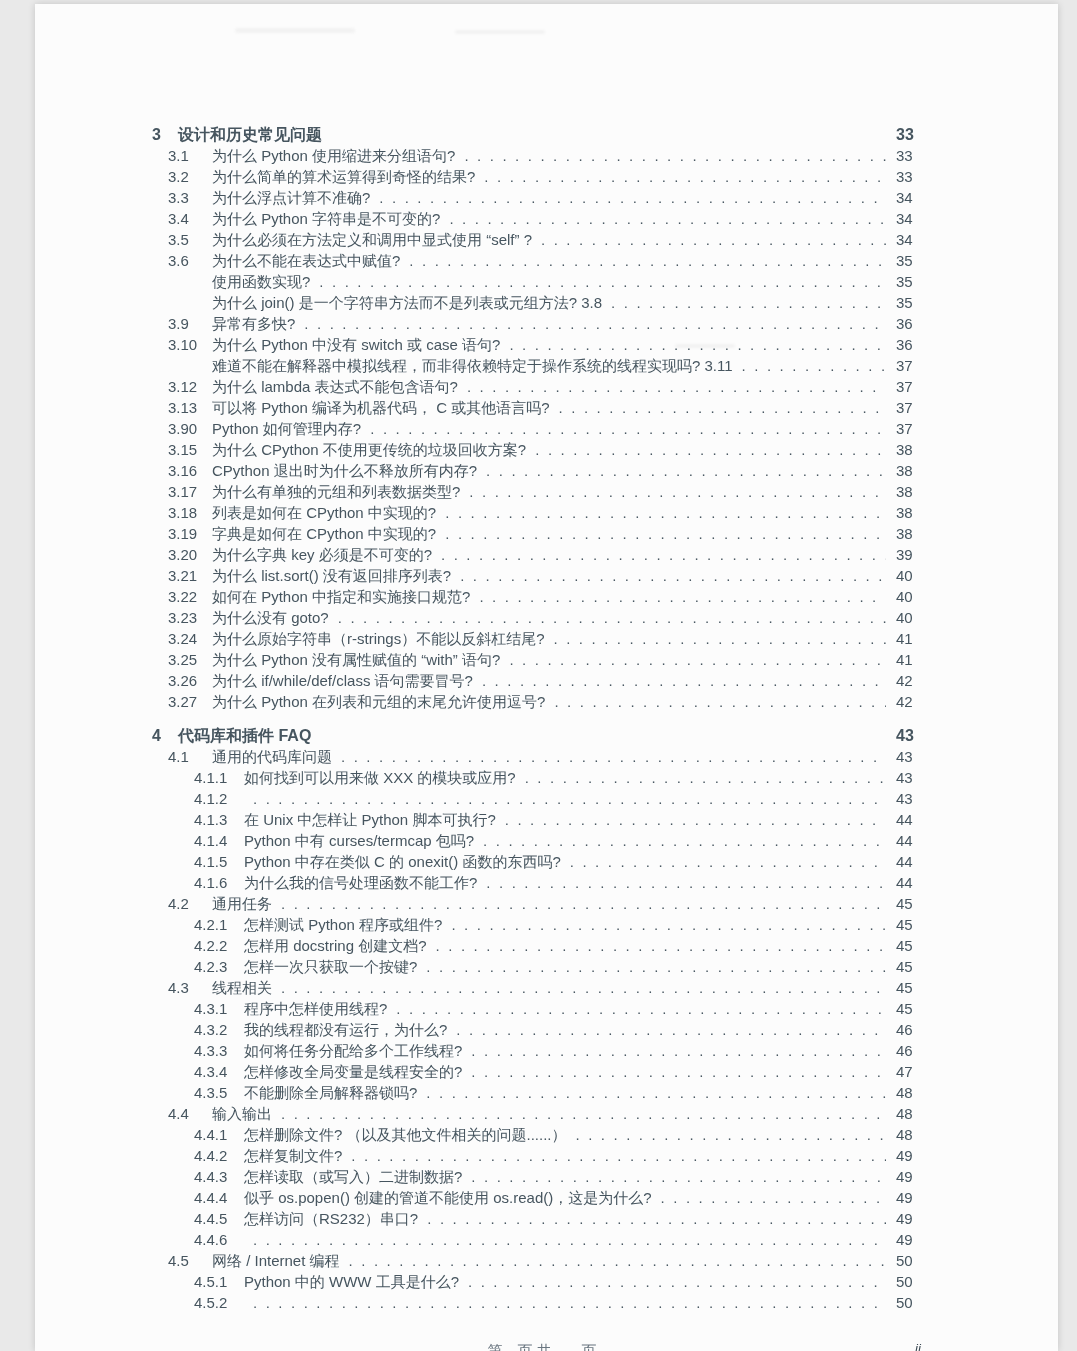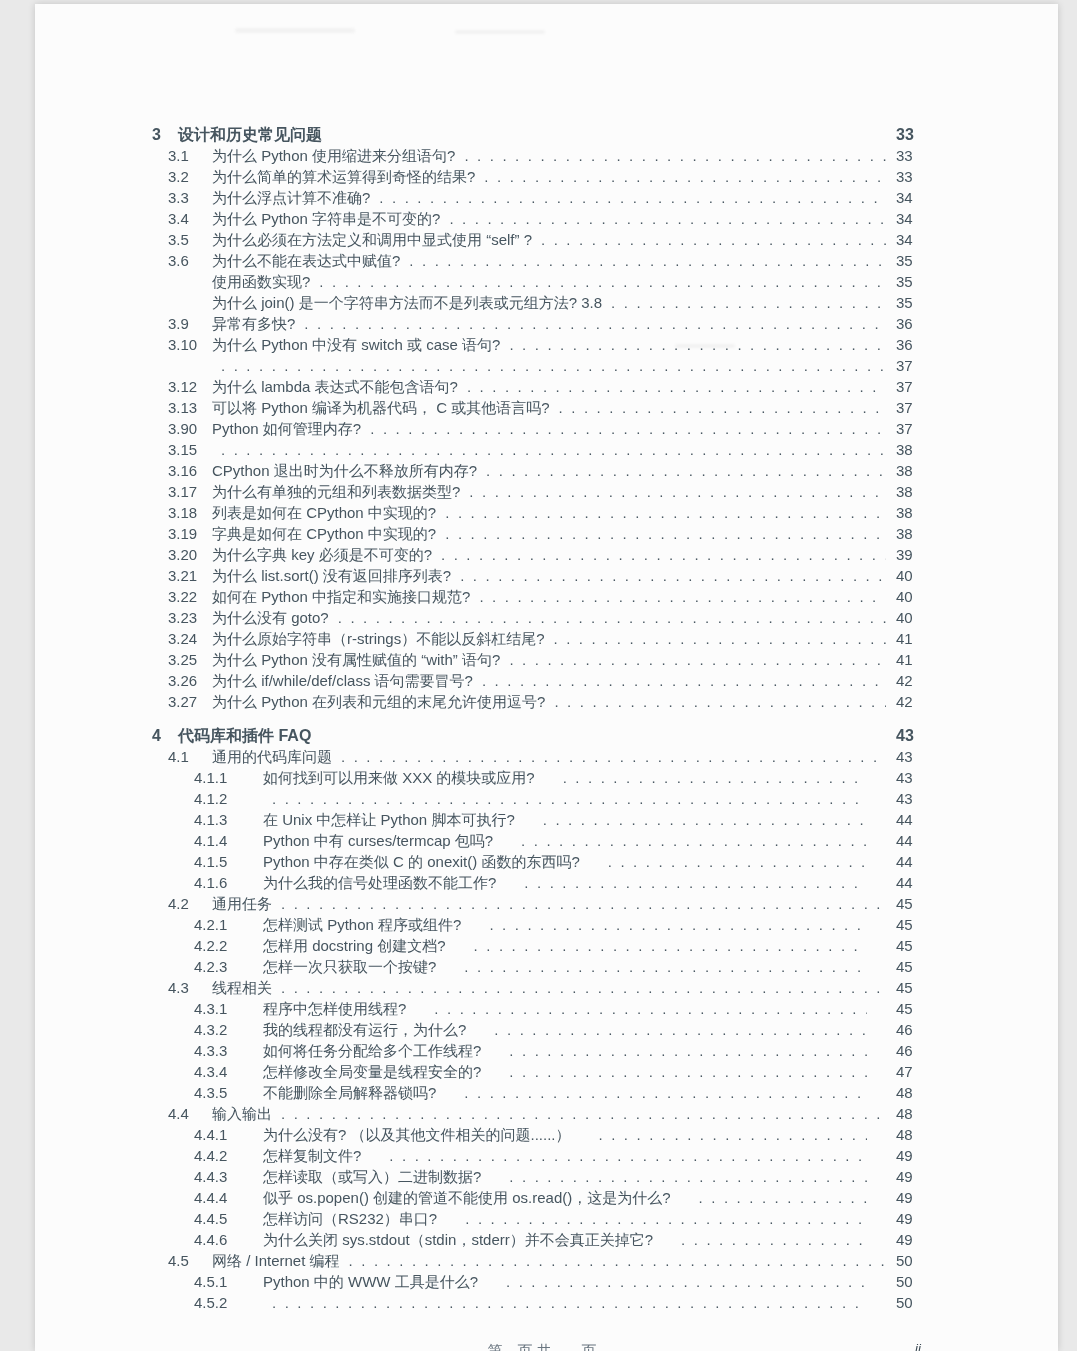--- a/index.html
+++ b/index.html
@@ -27,21 +27,21 @@
     display:flex; align-items:baseline;
     line-height:21px; height:21px;
     white-space:nowrap; overflow:hidden;
   }
   .row .num { flex:0 0 auto; }
   .row .ttl { flex:0 0 auto; }
   .heading { font-weight:bold; font-size:16px; }
   .heading .num { width:26px; }
   .lvl1 { padding-left:16px; }
   .lvl1 .num { width:44px; }
-  .lvl2 { padding-left:42px;gap:19px; }
+  .lvl2 { padding-left:42px; }
   .lvl2 .num { width:50px; }
   .sec + .sec { margin-top:13px; }
   .leader {
     flex:1 1 auto; overflow:hidden;
     letter-spacing:8.5px;
     margin:0 10px 0 9px;
     color:#4a5963;
   }
   .nodots .leader, .heading .leader { visibility:hidden; }
   .pg { flex:0 0 36px; }
@@ -128,20 +128,21 @@
           <span class="pg">36</span>
         </div>
         <div class="row lvl1">
           <span class="num">3.10</span>
           <span class="ttl">为什么 Python 中没有 switch 或 case 语句?</span>
           <span class="leader">........................................................................................................................</span>
           <span class="pg">36</span>
         </div>
         <div class="row lvl1">
           <span class="num"></span>
+          <span class="ttl">难道不能在解释器中模拟线程，而非得依赖特定于操作系统的线程实现吗? 3.11</span>
           <span class="leader">........................................................................................................................</span>
           <span class="pg">37</span>
         </div>
         <div class="row lvl1">
           <span class="num">3.12</span>
           <span class="ttl">为什么 lambda 表达式不能包含语句?</span>
           <span class="leader">........................................................................................................................</span>
           <span class="pg">37</span>
         </div>
         <div class="row lvl1">
@@ -151,20 +152,21 @@
           <span class="pg">37</span>
         </div>
         <div class="row lvl1">
           <span class="num">3.90</span>
           <span class="ttl">Python 如何管理内存?</span>
           <span class="leader">........................................................................................................................</span>
           <span class="pg">37</span>
         </div>
         <div class="row lvl1">
           <span class="num">3.15</span>
+          <span class="ttl">为什么 CPython 不使用更传统的垃圾回收方案?</span>
           <span class="leader">........................................................................................................................</span>
           <span class="pg">38</span>
         </div>
         <div class="row lvl1">
           <span class="num">3.16</span>
           <span class="ttl">CPython 退出时为什么不释放所有内存?</span>
           <span class="leader">........................................................................................................................</span>
           <span class="pg">38</span>
         </div>
         <div class="row lvl1">
@@ -343,21 +345,21 @@
           <span class="pg">48</span>
         </div>
         <div class="row lvl1">
           <span class="num">4.4</span>
           <span class="ttl">输入输出</span>
           <span class="leader">........................................................................................................................</span>
           <span class="pg">48</span>
         </div>
         <div class="row lvl2">
           <span class="num">4.4.1</span>
-          <span class="ttl">为什么没有? （以及其他文件相关的问题......）</span>
+          <span class="ttl">怎样删除文件? （以及其他文件相关的问题......）</span>
           <span class="leader">........................................................................................................................</span>
           <span class="pg">48</span>
         </div>
         <div class="row lvl2">
           <span class="num">4.4.2</span>
           <span class="ttl">怎样复制文件?</span>
           <span class="leader">........................................................................................................................</span>
           <span class="pg">49</span>
         </div>
         <div class="row lvl2">
@@ -373,21 +375,20 @@
           <span class="pg">49</span>
         </div>
         <div class="row lvl2">
           <span class="num">4.4.5</span>
           <span class="ttl">怎样访问（RS232）串口?</span>
           <span class="leader">........................................................................................................................</span>
           <span class="pg">49</span>
         </div>
         <div class="row lvl2">
           <span class="num">4.4.6</span>
-          <span class="ttl">为什么关闭 sys.stdout（stdin，stderr）并不会真正关掉它?</span>
           <span class="leader">........................................................................................................................</span>
           <span class="pg">49</span>
         </div>
         <div class="row lvl1">
           <span class="num">4.5</span>
           <span class="ttl">网络 / Internet 编程</span>
           <span class="leader">........................................................................................................................</span>
           <span class="pg">50</span>
         </div>
         <div class="row lvl2">

